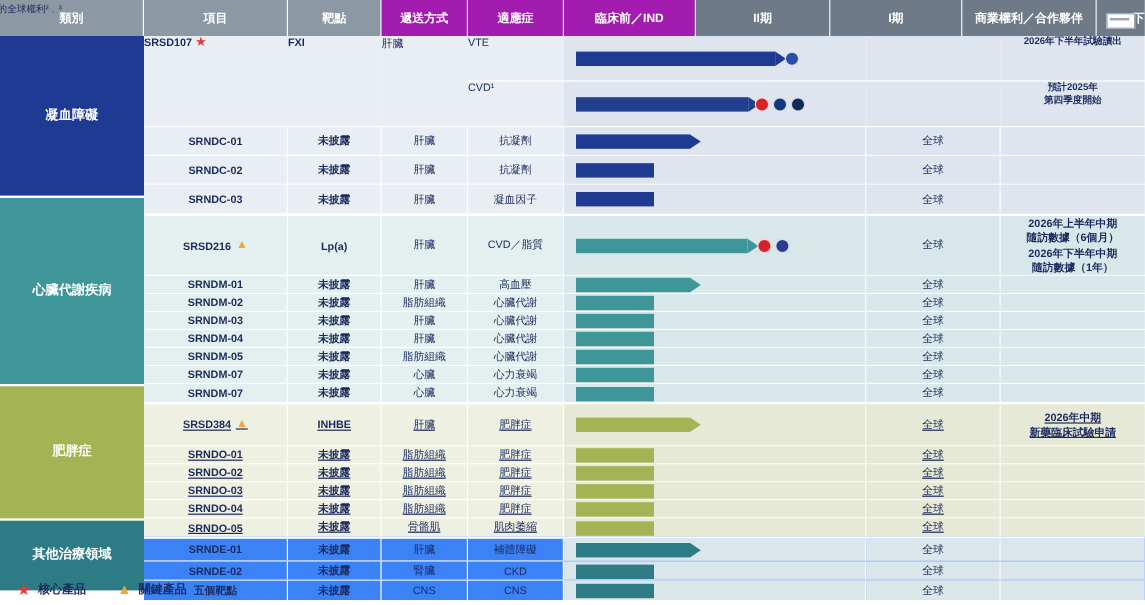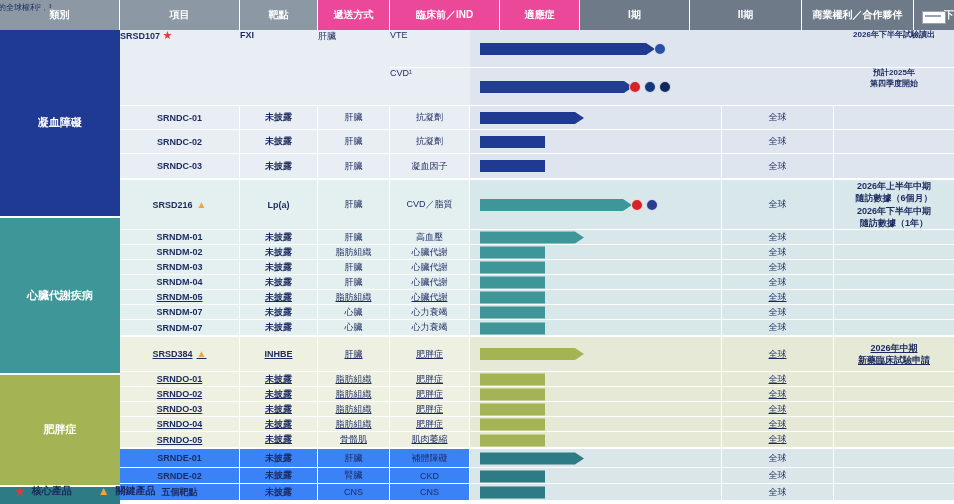--- a/index.html
+++ b/index.html
@@ -16,21 +16,21 @@
   
   .hdr{display:flex;height:30px;}
   .hdr .cell{
     display:flex;align-items:center;justify-content:center;
     color:#ffffff;font-weight:bold;font-size:10px;
     border-right:1px solid #ffffff;
     box-sizing:border-box;
     background:#6f7a86;
   }
   .hdr .cell.g1{background:#8c98a4;}
-  .hdr .cell.g2{background:#ec4899;}
+  .hdr .cell.g2{background:#a21caf;}
   .hdr .cell.g3{background:#6e7a87;}
 
   
   .grid{display:flex;width:954px;}
   .col-cat{width:120px;flex:0 0 120px;}
   .col-rest{flex:1 1 auto;}
 
   .catblock{
     display:flex;align-items:center;justify-content:center;
     color:#ffffff;font-weight:bold;font-size:11px;
@@ -137,32 +137,32 @@
 </head>
 <body>
 
 <div class="pipeline">
 
   <div class="hdr">
     <div class="cell g1" style="width:120px;flex:0 0 120px;">類別</div>
     <div class="cell g1" style="width:120px;flex:0 0 120px;">項目</div>
     <div class="cell g1" style="width:78px;flex:0 0 78px;">靶點</div>
     <div class="cell g2" style="width:72px;flex:0 0 72px;">遞送方式</div>
+    <div class="cell g2" style="width:80px;flex:0 0 80px;">適應症</div>
     <div class="cell g2" style="width:110px;flex:0 0 110px;">臨床前／IND</div>
-    <div class="cell g2" style="width:80px;flex:0 0 80px;">適應症</div>
+    <div class="cell g3" style="width:112px;flex:0 0 112px;">II期</div>
     <div class="cell g3" style="width:110px;flex:0 0 110px;">I期</div>
-    <div class="cell g3" style="width:112px;flex:0 0 112px;">II期</div>
     <div class="cell g3" style="width:112px;flex:0 0 112px;">商業權利／合作夥伴</div>
     <div class="cell g3" style="width:120px;flex:0 0 120px;border-right:none;">下一個里程碑</div>
   </div>
 
   <div class="grid">
 
     <div class="col-cat">
-      <div class="catblock" style="height:188px;background:#1f3a93;">凝血障礙</div>
+      <div class="catblock" style="height:135px;background:#1f3a93;">凝血障礙</div>
       <div class="catblock" style="height:157px;background:#3f9699;">心臟代謝疾病</div>
       <div class="catblock" style="height:112px;background:#a4b455;">肥胖症</div>
       <div class="catblock" style="height:58px;background:#2d7b84;border-bottom:none;">其他治療領域</div>
     </div>
 
     <div class="col-rest">
 
       <div style="display:flex;height:75px;border-bottom:1px solid #fff;">
         <div class="c c-prog tint-a">
           <span>SRSD107</span>
@@ -343,21 +343,21 @@
           <div class="barwrap" style="left:4%;width:26%;height:11px;">
               <div class="bar b-teal flat">
                 <div class="body"></div>
               </div>
             </div>
         </div>
         <div class="c c-rights tint-b2 global">全球</div>
         <div class="c c-miles tint-b2" style="border-right:none;"></div>
       </div>
 
-      <div class="row tint-b" style="height:15px;text-decoration:underline;">
+      <div class="row tint-b" style="height:15px;">
         <div class="c c-prog">SRNDM-05</div>
         <div class="c c-target">未披露</div>
         <div class="c c-deliv">脂肪組織</div>
         <div class="c c-indic">心臟代謝</div>
         <div class="c c-bar tint-b2">
           <div class="barwrap" style="left:4%;width:26%;height:11px;">
               <div class="bar b-teal flat">
                 <div class="body"></div>
               </div>
             </div>

